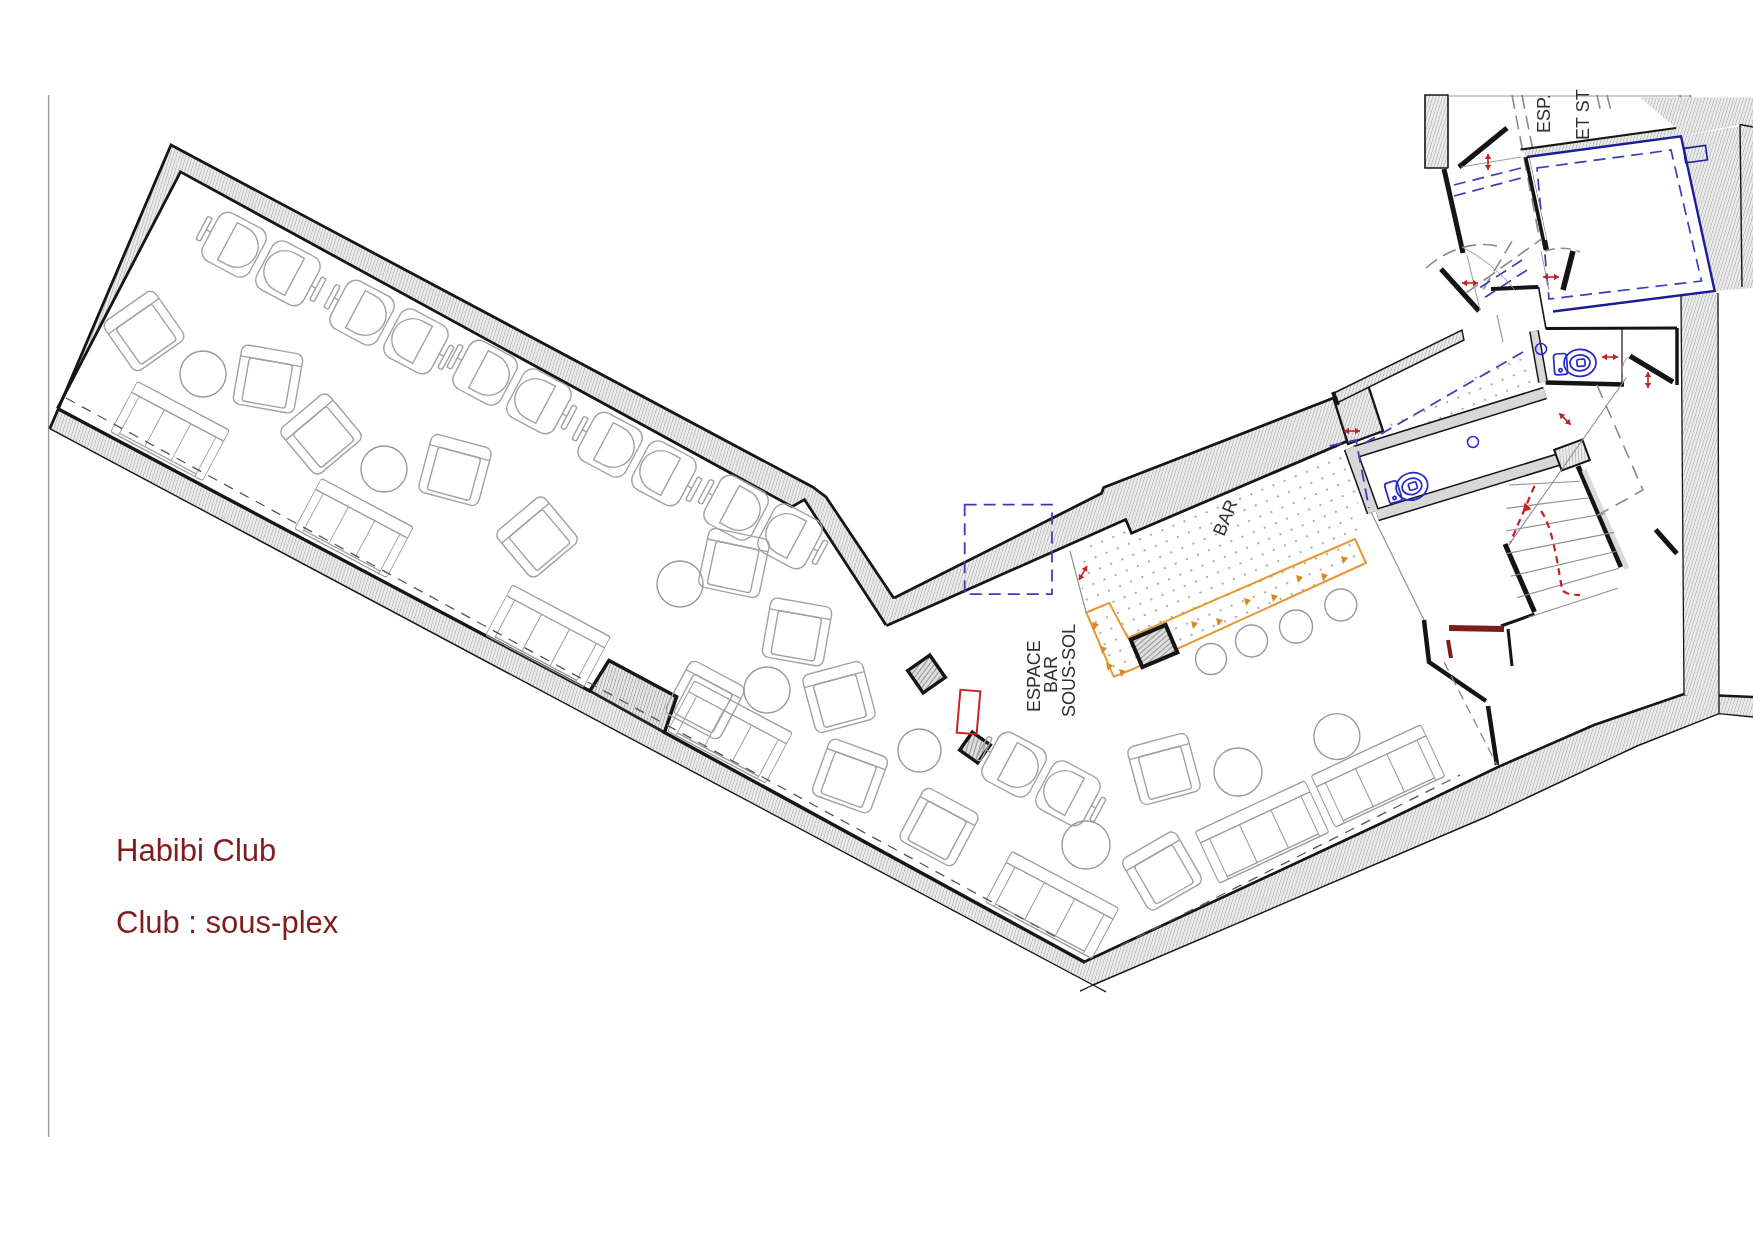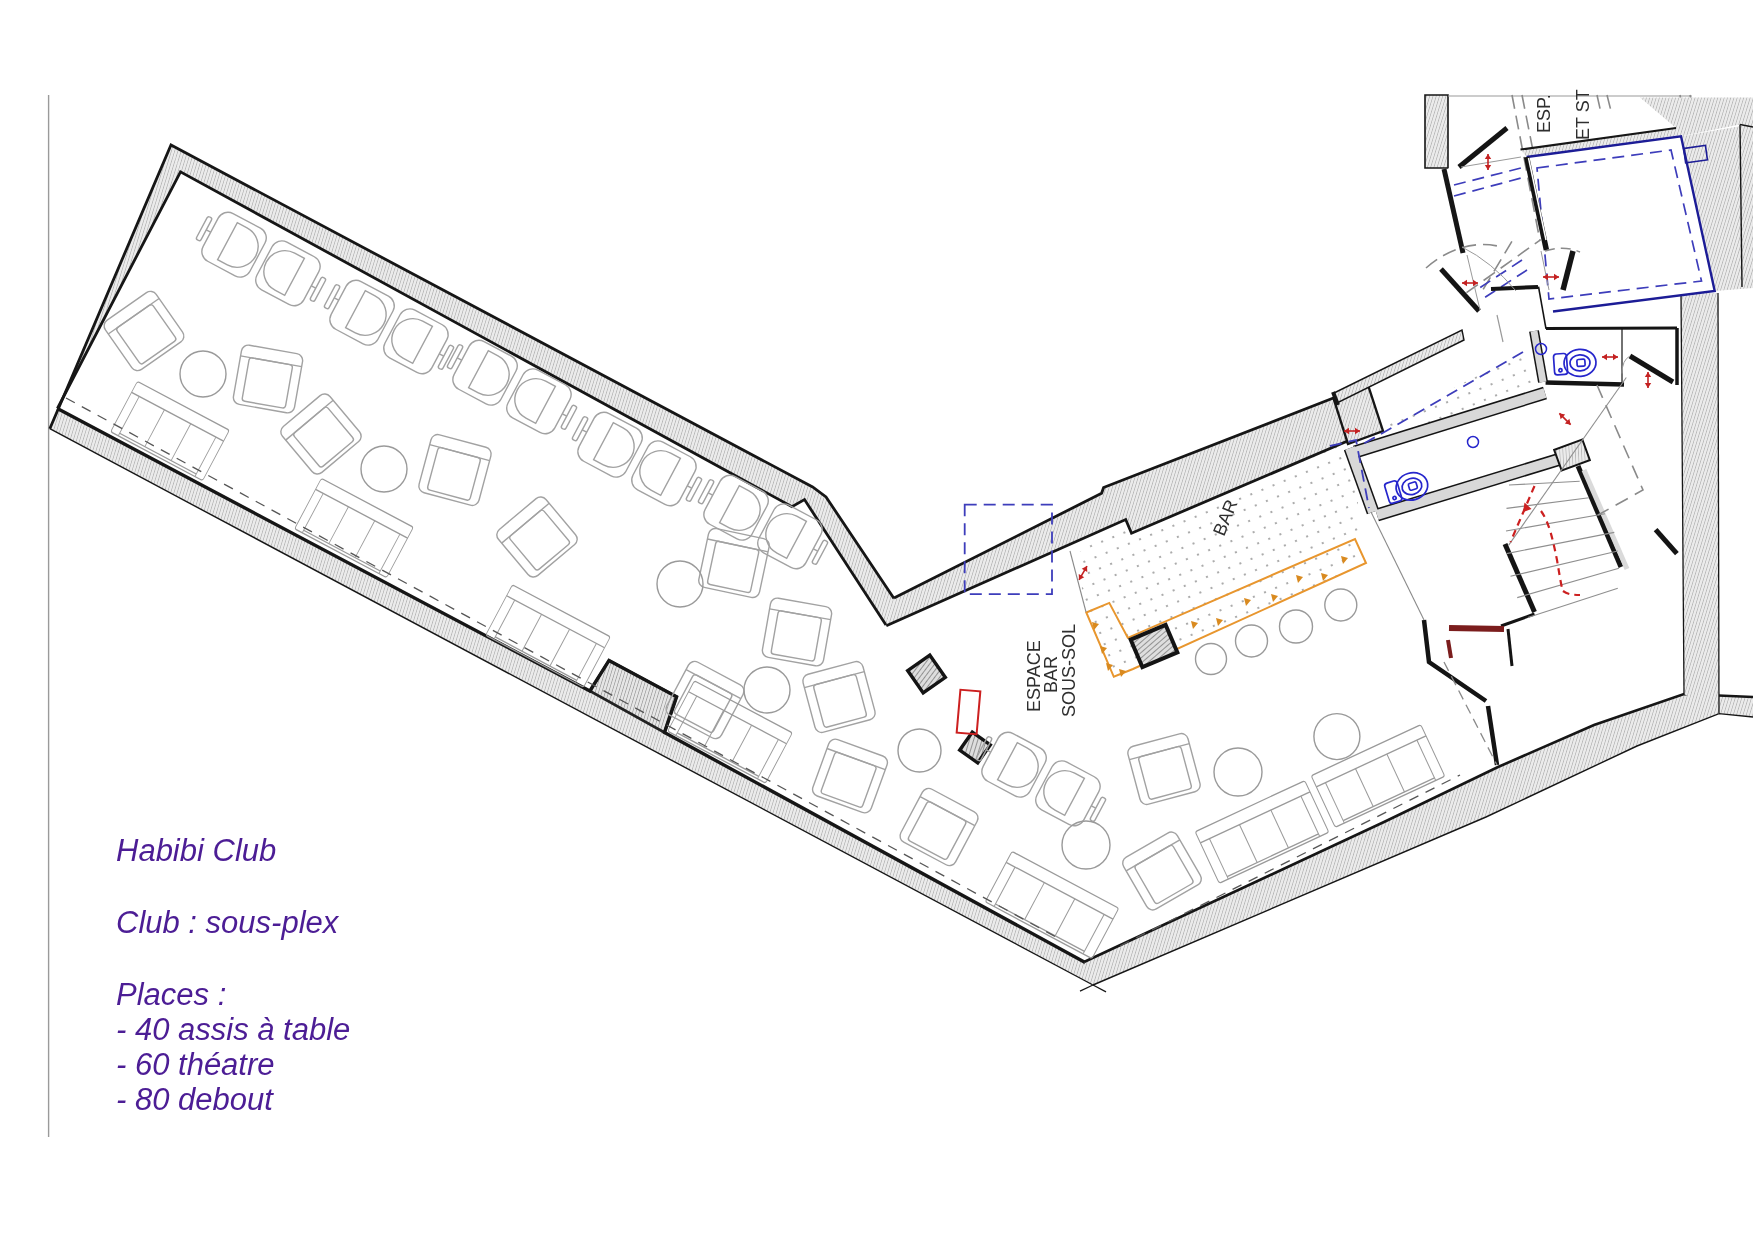--- a/index.html
+++ b/index.html
@@ -1,19 +1,19 @@
 <!DOCTYPE html>
 <html><head>
 <meta charset="utf-8">
 <style>
   html,body{margin:0;padding:0;background:#ffffff;}
   .page{position:relative;width:1753px;height:1240px;background:#ffffff;overflow:hidden;
         font-family:"Liberation Sans", sans-serif;}
   svg{position:absolute;top:0;left:0;}
-  .lbl{position:absolute;color:#4c1d95;font-size:31px;line-height:35px;white-space:pre;font-style:italic;}
+  .lbl{position:absolute;color:#7f1d1d;font-size:31px;line-height:35px;white-space:pre;}
 </style>
 </head>
 <body>
 <div class="page">
 <svg width="1753" height="1240" viewBox="0 0 1753 1240">
 <defs>
   <pattern id="hatch" width="3.1" height="3.1" patternUnits="userSpaceOnUse" patternTransform="rotate(17)">
     <rect width="3.1" height="3.1" fill="#ebebeb"></rect>
     <line x1="0" y1="0" x2="0" y2="3.1" stroke="#989898" stroke-width="0.95"></line>
   </pattern>
@@ -343,17 +343,13 @@
   <text x="0" y="0" transform="translate(1057 693) rotate(-90)">BAR</text>
   <text x="0" y="0" transform="translate(1075 717) rotate(-90)">SOUS-SOL</text>
   <text x="0" y="0" transform="translate(1224 537) rotate(-68)">BAR</text>
   <text x="0" y="0" transform="translate(1550 133) rotate(-90)">ESP.</text>
   <text x="0" y="0" transform="translate(1589 140) rotate(-90)">ET ST</text>
 </g>
 
 </svg>
 <div class="lbl" style="left:116px;top:833px;">Habibi Club</div>
 <div class="lbl" style="left:116px;top:905px;">Club : sous-plex</div>
-<div class="lbl" style="left:116px;top:977px;">Places :
-- 40 assis à table
-- 60 théatre
-- 80 debout</div>
 </div>
 
 </body></html>

